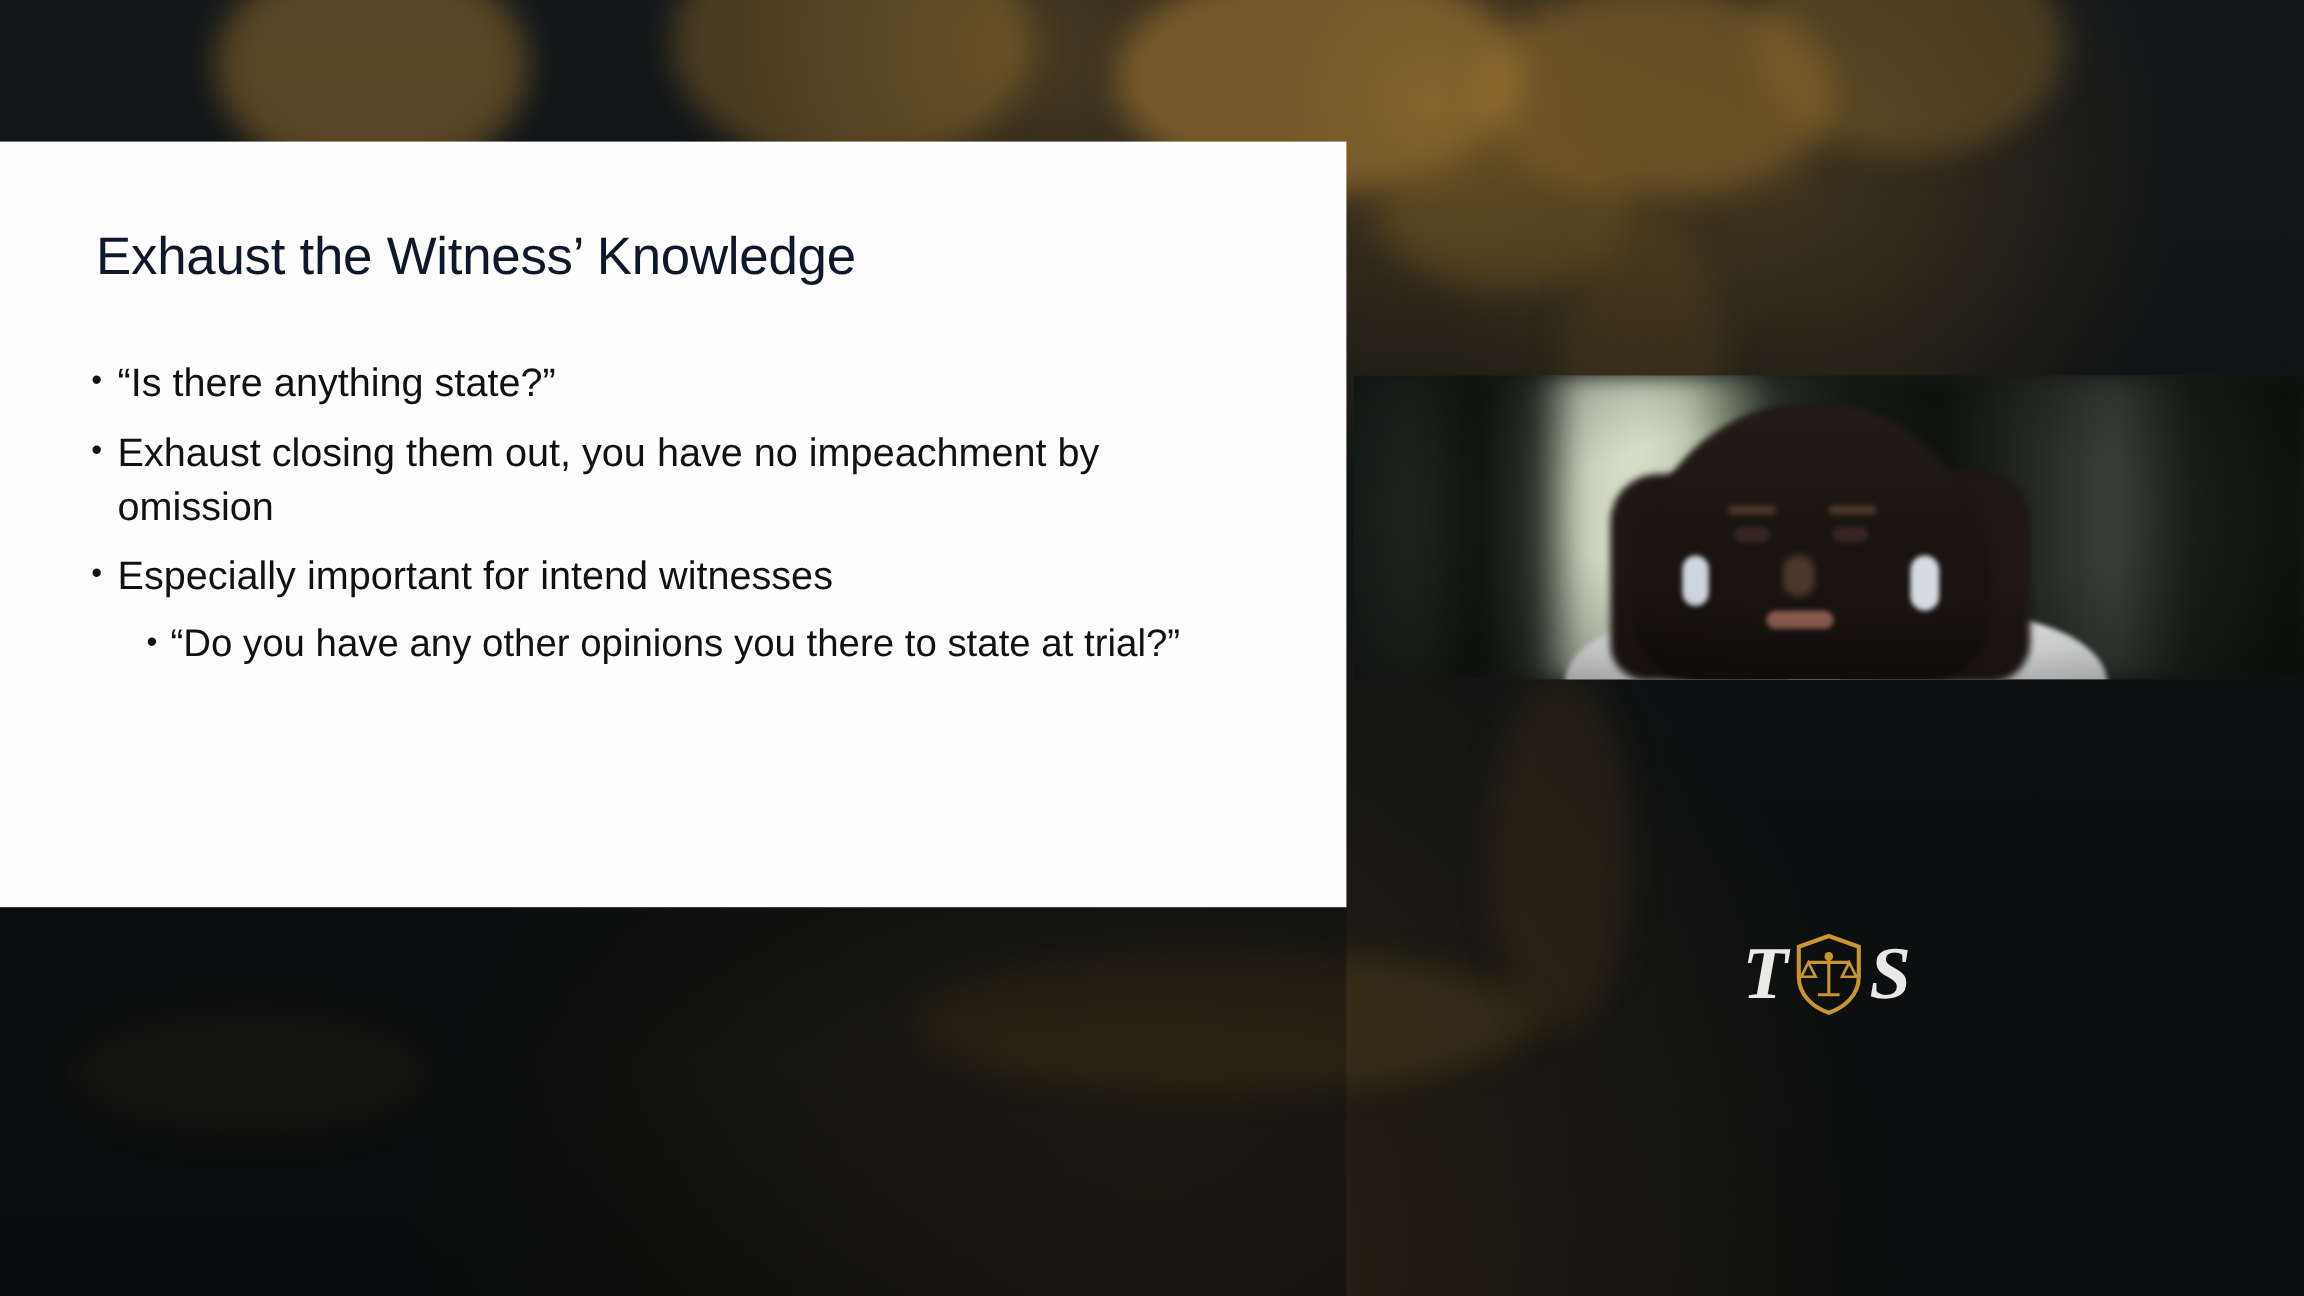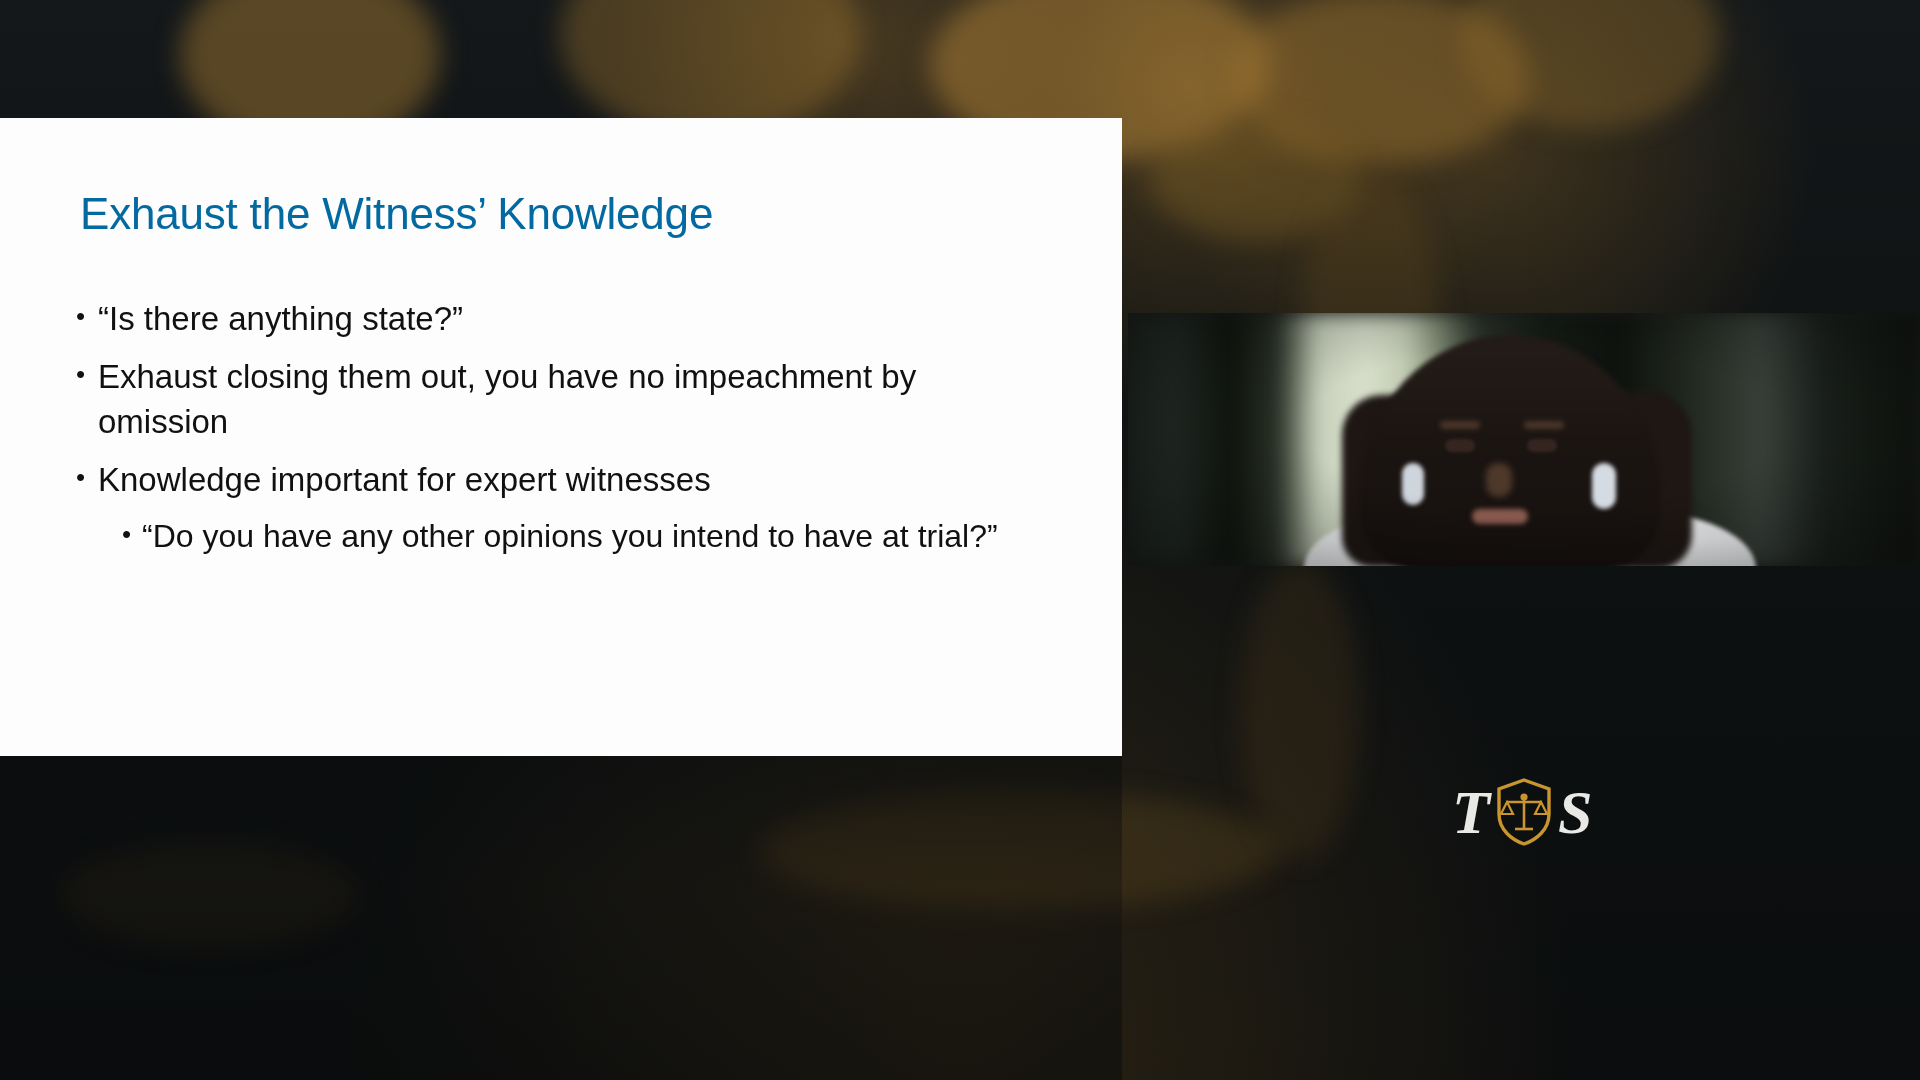--- a/index.html
+++ b/index.html
@@ -55,21 +55,21 @@
     height: 638px;
     background: #fdfdfd;
     overflow: hidden;
   }
   .slide-title {
     position: absolute;
     left: 80px;
     top: 72px;
     font-size: 44px;
     font-weight: 400;
-    color: #0369a1;
+    color: #0f172a;
     letter-spacing: -0.2px;
     line-height: 1.1;
     white-space: nowrap;
   }
   .body {
     position: absolute;
     left: 76px;
     top: 178px;
     width: 960px;
   }
@@ -262,26 +262,26 @@
         <span class="txt">“Is there anything state?”</span>
       </div>
 
       <div class="bullet">
         <span class="dot">•</span>
         <span class="txt">Exhaust closing them out, you have no impeachment by omission</span>
       </div>
 
       <div class="bullet">
         <span class="dot">•</span>
-        <span class="txt">Knowledge important for expert witnesses</span>
+        <span class="txt">Especially important for intend witnesses</span>
       </div>
 
       <div class="bullet sub">
         <span class="dot">•</span>
-        <span class="txt">“Do you have any other opinions you intend to have at trial?”</span>
+        <span class="txt">“Do you have any other opinions you there to state at trial?”</span>
       </div>
 
     </div>
   </div>
 
   <div class="webcam">
     <div class="cam-bg"></div>
     <div class="p-shirt"></div>
     <div class="p-collar"></div>
     <div class="p-neck"></div>

